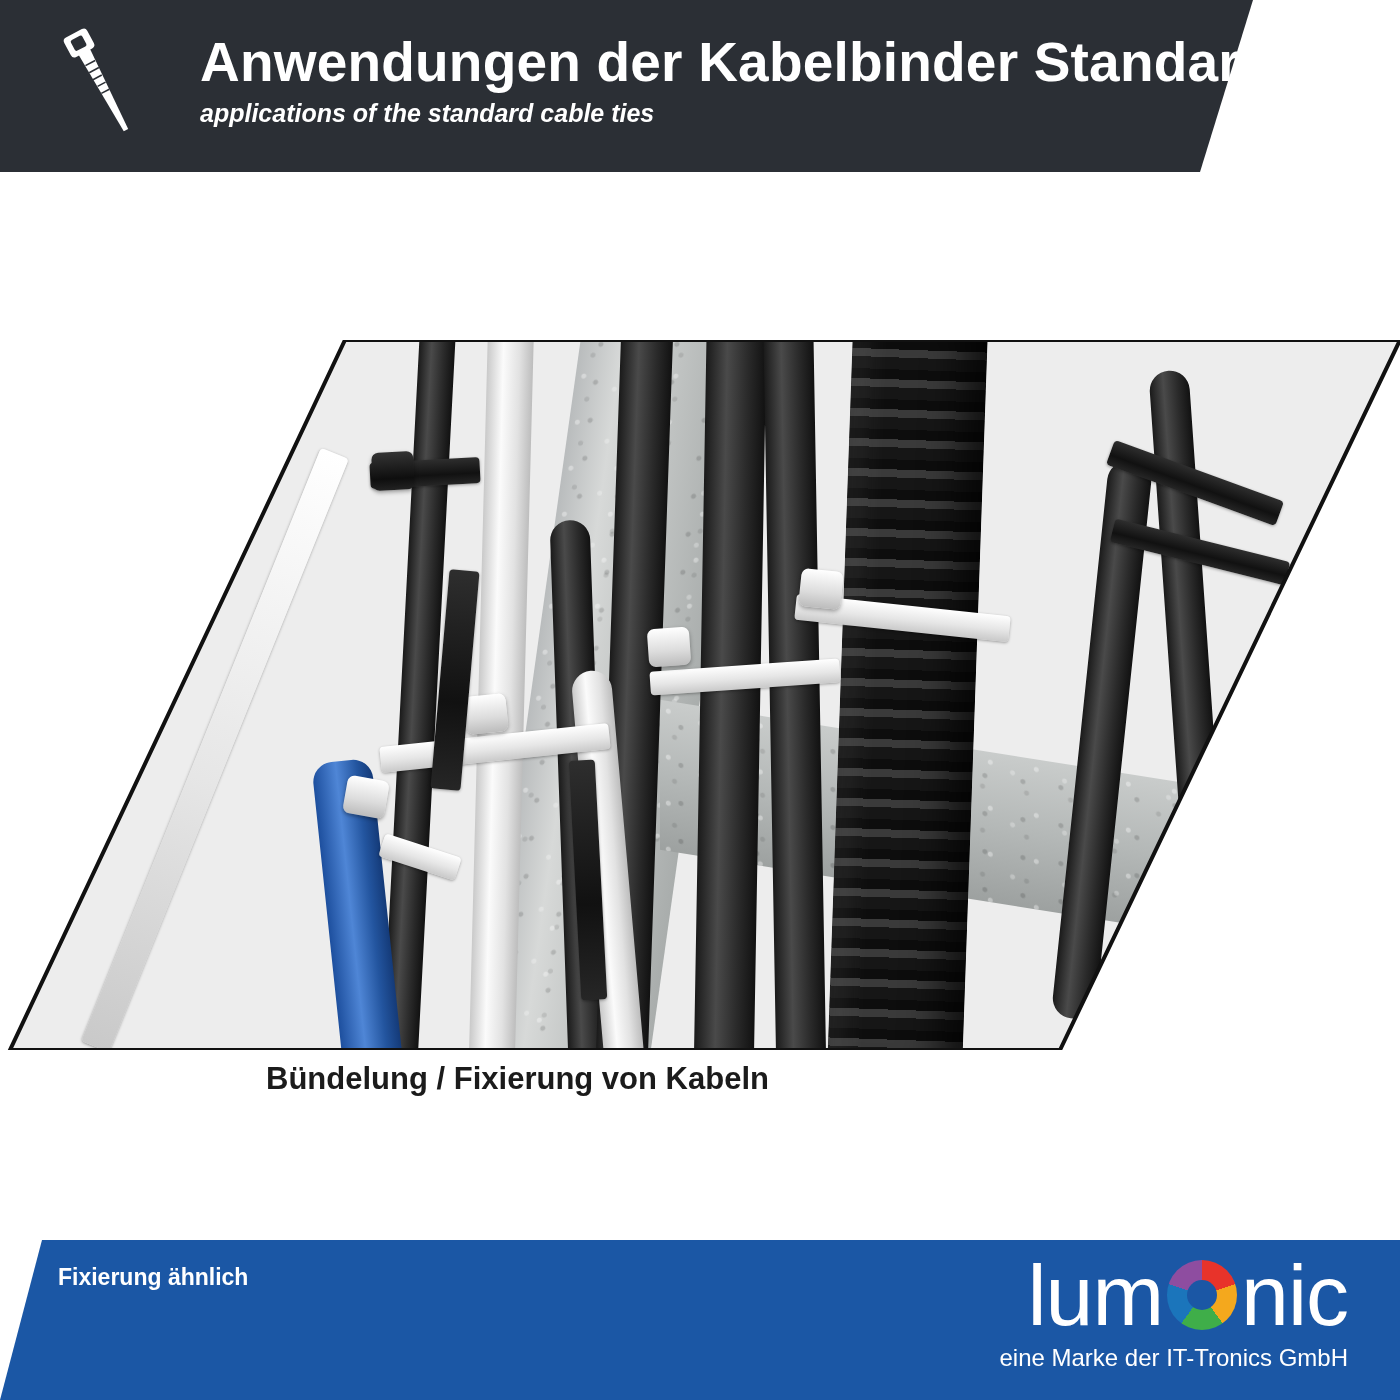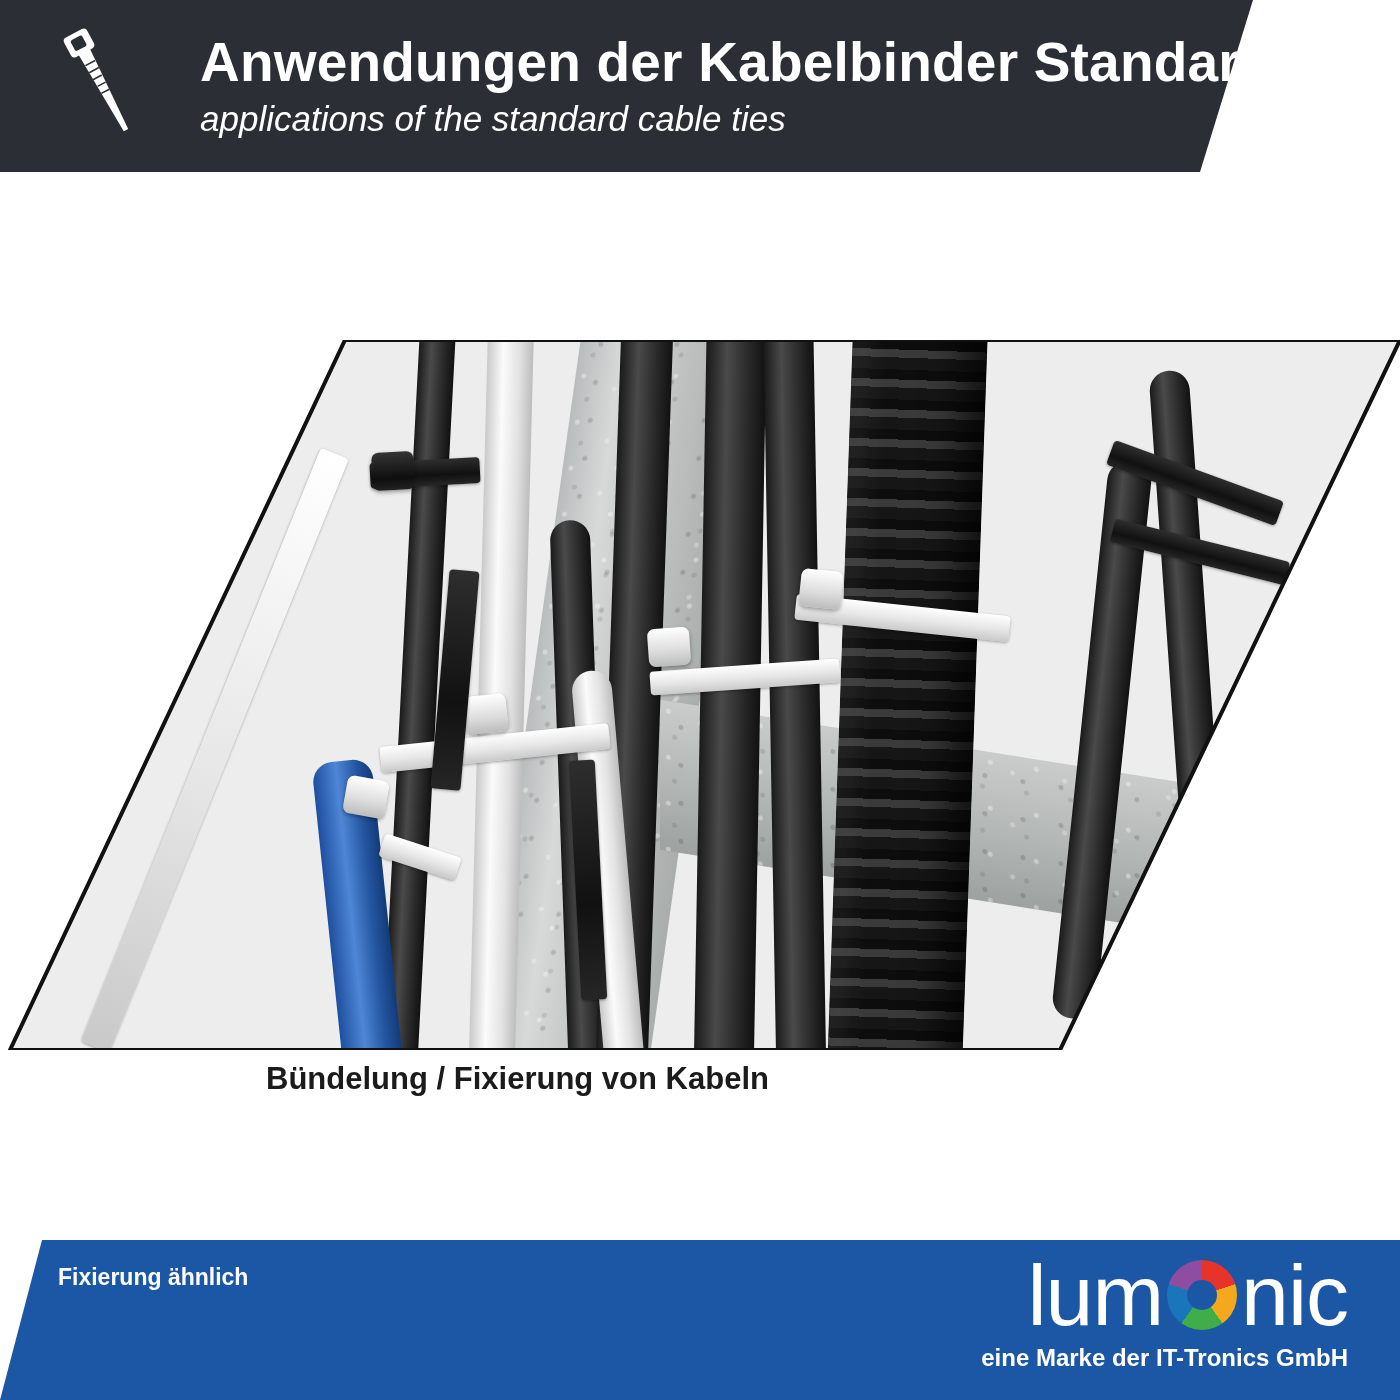--- a/index.html
+++ b/index.html
@@ -44,23 +44,23 @@
     color: #ffffff;
   }
   .header-title {
     font-size: 55px;
     font-weight: bold;
     letter-spacing: 0.2px;
     line-height: 1.12;
     white-space: nowrap;
   }
   .header-subtitle {
-    font-size: 35px;
+    font-size: 25px;
     font-style: italic;
-    font-weight: normal;
+    font-weight: bold;
     line-height: 1.2;
     margin-top: 4px;
     white-space: nowrap;
   }
 
   
   .photo-wrap {
     position: absolute;
     left: 0px;
     top: 340px;
@@ -249,21 +249,21 @@
     content: "";
     position: absolute;
     left: 50%; top: 50%;
     transform: translate(-50%, -50%);
     width: 30px; height: 30px;
     background: #1b57a5;
     border-radius: 50%;
   }
   .brand-sub {
     font-size: 24px;
-    font-weight: bold;
+    font-weight: normal;
     margin-top: 6px;
   }
 </style>
 </head>
 <body>
 
 <div class="header">
   <div class="header-shape"></div>
 
   <svg class="header-tie-icon" viewBox="0 0 120 130">

